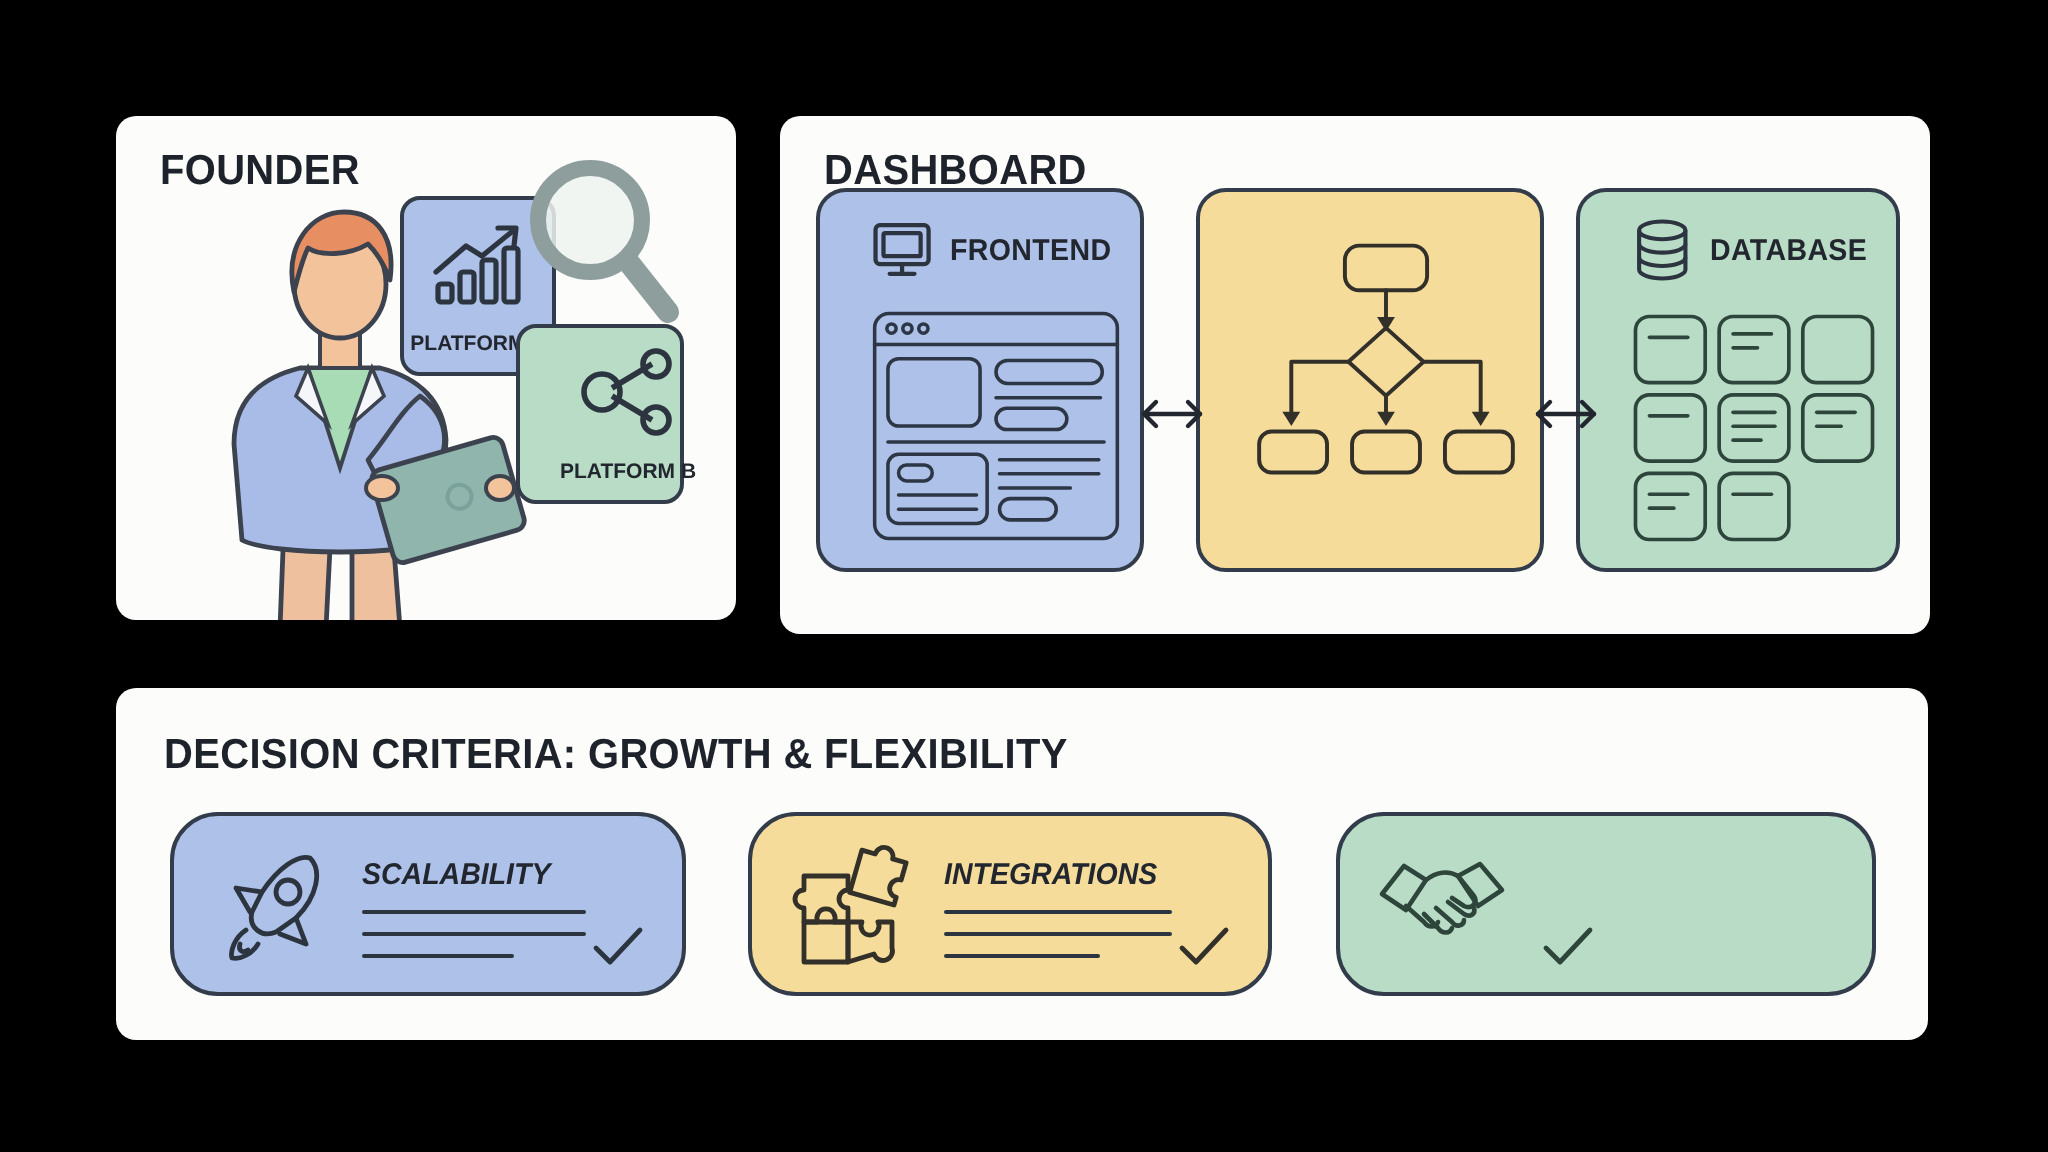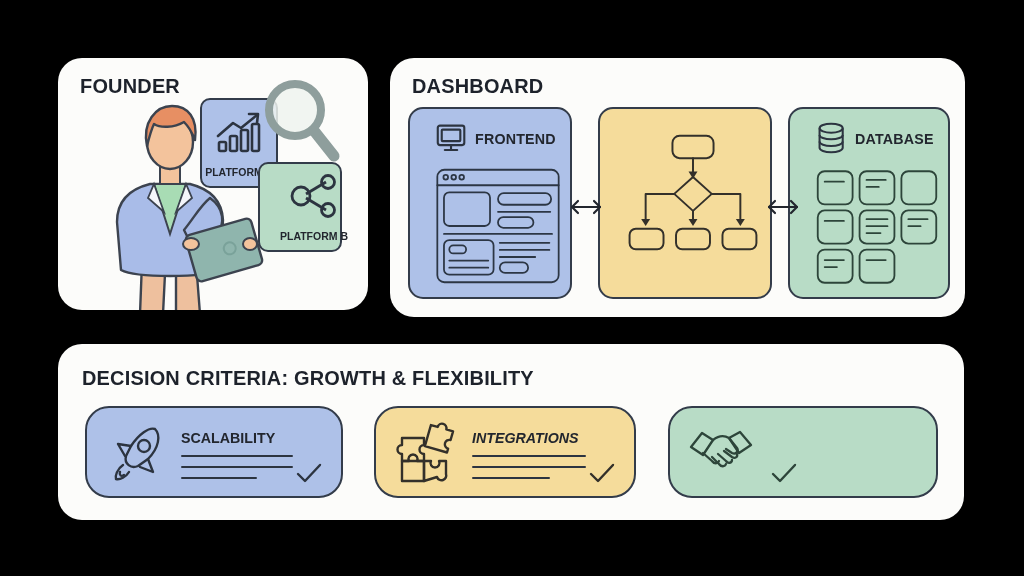--- a/index.html
+++ b/index.html
@@ -7,21 +7,21 @@
   body {
     background:#000;
     font-family:"Liberation Sans", sans-serif;
     color:#22262e;
     position:relative;
     overflow:hidden;
   }
   .panel {
     position:absolute;
     background:#fcfcfa;
-    border-radius:24px;
+    border-radius:10px;
     overflow:hidden;
     box-shadow:0 2px 8px rgba(0,0,0,.45);
   }
   #founder-panel  { left:58px;  top:58px;  width:310px; height:252px; }
   #dashboard-panel{ left:390px; top:58px;  width:575px; height:259px; }
   #criteria-panel { left:58px;  top:344px; width:906px; height:176px;padding-left:43px; }
 
   .panel-title {
     position:absolute; left:22px; top:16px;
     font-size:21px; font-weight:bold; letter-spacing:.2px;
@@ -35,41 +35,41 @@
     display:flex; flex-direction:column; align-items:center;
     justify-content:space-between; padding:10px 4px 8px 4px;
   }
   #platform-a-card { left:142px; top:40px;  width:78px; height:90px; background:#aec1e8; z-index:1; }
   #platform-b-card { left:200px; top:104px; width:84px; height:90px; background:#b8dcc6; z-index:3;padding-left:32px; }
   .mini-card-label { font-size:10.5px; font-weight:bold; letter-spacing:0; white-space:nowrap; }
   #magnifier { position:absolute; left:196px; top:8px; z-index:2; }
 
   
   .dash-card {
-    position:absolute; top:49px; height:192px;
+    position:absolute; top:36px; height:192px;
     border:2px solid #333c4a; border-radius:15px;
     padding:12px 10px 10px 26px;
   }
   #frontend-card { left:18px;  width:164px; background:#aec1e8; }
   #backend-card  { left:208px; width:174px; background:#f5dc9b; }
   #database-card { left:398px; width:162px; background:#b8dcc6; }
   .dash-card-header { display:flex; align-items:center; gap:9px; height:34px; }
   .dash-card-label  { font-size:15px; font-weight:bold; letter-spacing:.2px; transform:scaleX(.95); transform-origin:left center; white-space:nowrap; }
   .dash-card-diagram{ margin-top:6px; display:flex; justify-content:center; }
   .connector { position:absolute; z-index:4; }
   #connector-1 { left:178px; top:140px; }
   #connector-2 { left:375px; top:140px; }
 
   
   .criteria-card {
     position:absolute; top:62px; height:92px;
     border:2px solid #333c4a; border-radius:24px;
     display:flex; align-items:center; padding:0 18px 0 18px;
   }
-  #criteria-card-0 { left:27px;  width:258px; background:#aec1e8; }
+  #criteria-card-0 { left:27px;  width:258px; background:#aec1e8;font-style:italic; }
   #criteria-card-1 { left:316px; width:262px; background:#f5dc9b;font-style:italic; }
   #criteria-card-2 { left:610px; width:270px; background:#b8dcc6; }
   .criteria-icon { flex:0 0 auto; margin-right:14px; }
   .criteria-body { flex:1 1 auto; padding-top:4px; }
   .criteria-label { font-size:15px; font-weight:bold; white-space:nowrap; transform:scaleX(.95); transform-origin:left center; margin-bottom:7px; }
   .criteria-lines .ln { height:2px; background:#2c3440; border-radius:1px; margin-top:9px; }
   .criteria-lines .ln.short { width:68%; }
   .criteria-check { flex:0 0 auto; align-self:flex-end; margin:0 0 12px 2px; }
 </style>
 </head>

